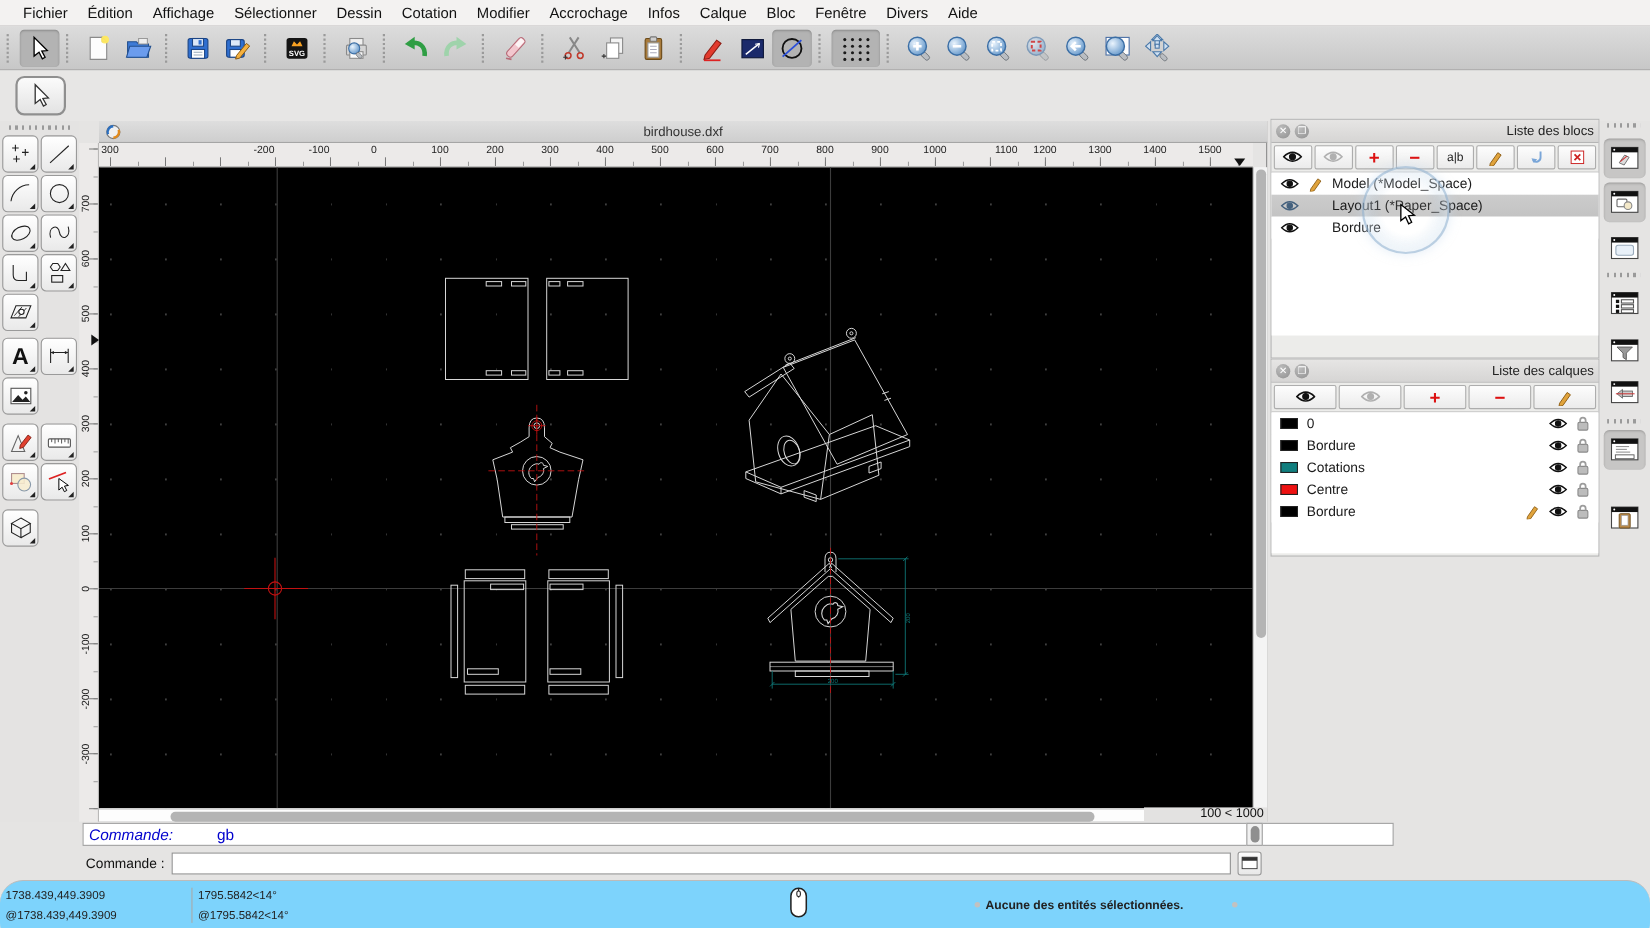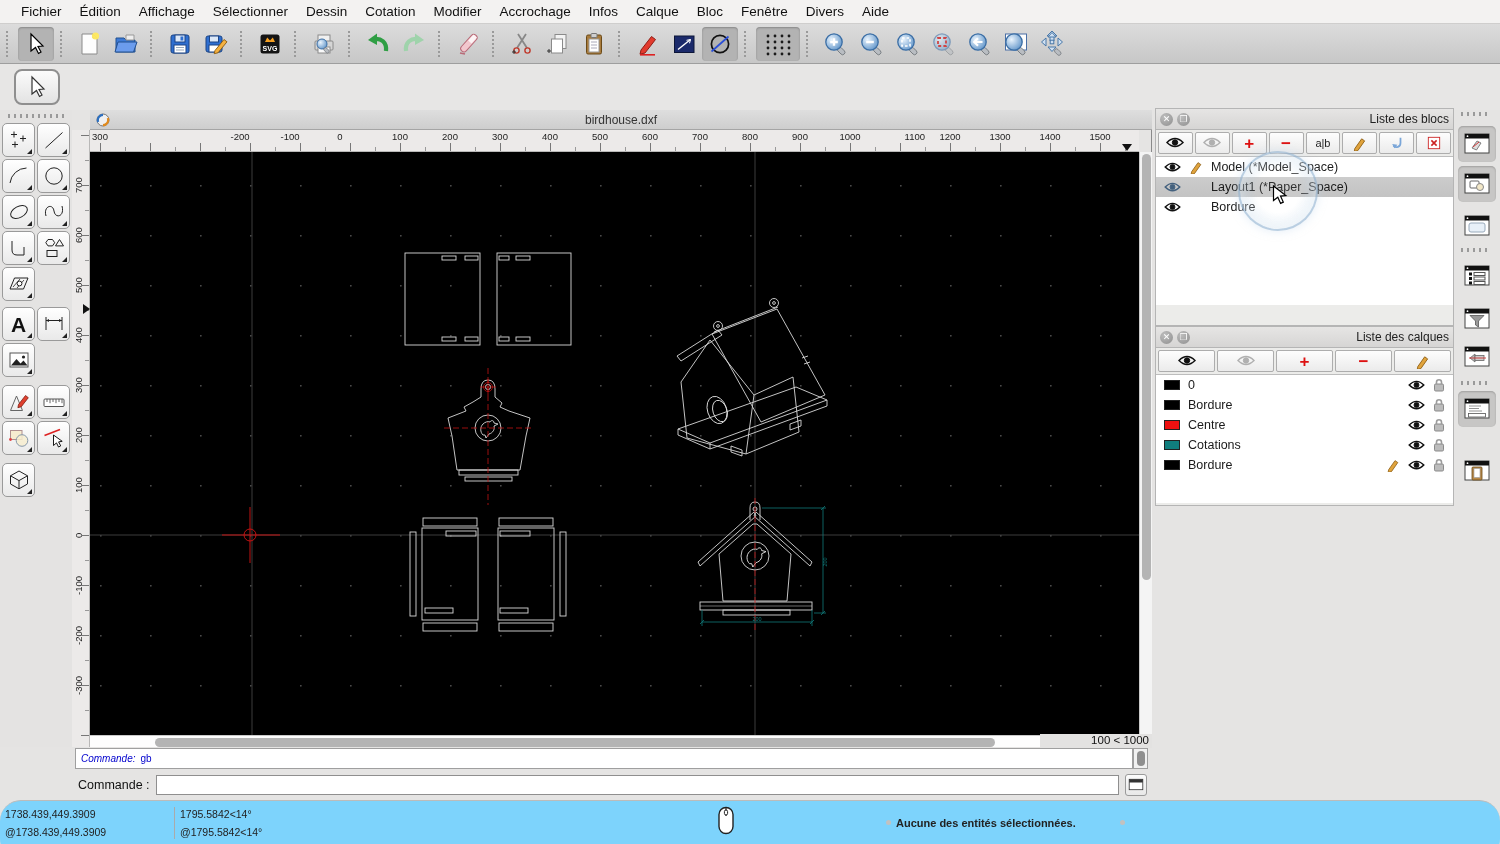--- a/index.html
+++ b/index.html
@@ -81,22 +81,22 @@
   .rowspace{flex:1;}
   .ricon{margin-right:8px;display:flex;align-items:center;}
   
   #dockstrip{left:1455px;top:108px;width:45px;height:430px;}
   .dockbtn{position:absolute;left:3px;width:38px;height:36px;border-radius:5px;
     display:flex;align-items:center;justify-content:center;}
   .dockbtn.pressed{background:#c7c6c5;box-shadow:inset 0 1px 2px rgba(0,0,0,.2);}
   .dockdots{position:absolute;left:6px;width:30px;height:4px;
     background-image:repeating-linear-gradient(to right,#9a9a9a 0 2px,transparent 2px 6px);}
   
-  #cmd-history{left:75px;top:748px;width:1058px;height:21px;background:#fff;border:1px solid #9f9f9f;
-    font-size:10px;display:flex;align-items:center;padding-left:5px;color:#0000cd;}
+  #cmd-history{left:75px;top:748px;width:1192px;height:21px;background:#fff;border:1px solid #9f9f9f;
+    font-size:14px;display:flex;align-items:center;padding-left:5px;color:#0000cd;gap:35px;}
   #cmd-history .prompt{font-style:italic;margin-right:5px;}
   #cmd-hist-scroll{left:1133px;top:748px;width:15px;height:21px;background:#f1f1f1;border:1px solid #9f9f9f;}
   #cmd-hist-thumb{position:absolute;left:2.5px;top:2px;width:8px;height:15px;background:#8f8f8f;border-radius:4px;}
   #cmd-row{left:0px;top:771px;width:1152px;height:27px;display:flex;align-items:center;}
   #cmd-label{margin-left:78px;font-size:12.5px;color:#111;}
   #cmd-input{margin-left:6px;width:963px;height:20px;border:1px solid #8f8f8f;background:#fff;
     font-size:12px;padding:0 4px;font-family:inherit;}
   #cmd-btn{margin-left:6px;width:22px;height:22px;border:1px solid #9a9a9a;border-radius:3px;
     background:linear-gradient(#fcfcfc,#e8e8e8);display:flex;align-items:center;justify-content:center;}
   
@@ -805,39 +805,39 @@
               </g>
             </svg>
           </span>
       <span class="ricon">
             <svg width="12" height="14" viewBox="0 0 12 14">
               <use href="#lock-g"></use>
             </svg>
           </span>
     </div>
     <div class="lrow">
-      <span class="swatch" style="background: rgb(238, 17, 17);"></span>
-      <span>Centre</span>
+      <span class="swatch" style="background: rgb(16, 126, 126);"></span>
+      <span>Cotations</span>
       <span class="rowspace"></span>
       <span class="ricon">
             <svg width="17" height="11" viewBox="0 0 18 12">
               <g stroke="#111" fill="#111">
                 <use href="#eye-g"></use>
               </g>
             </svg>
           </span>
       <span class="ricon">
             <svg width="12" height="14" viewBox="0 0 12 14">
               <use href="#lock-g"></use>
             </svg>
           </span>
     </div>
     <div class="lrow">
-      <span class="swatch" style="background: rgb(16, 126, 126);"></span>
-      <span>Cotations</span>
+      <span class="swatch" style="background: rgb(238, 17, 17);"></span>
+      <span>Centre</span>
       <span class="rowspace"></span>
       <span class="ricon">
             <svg width="17" height="11" viewBox="0 0 18 12">
               <g stroke="#111" fill="#111">
                 <use href="#eye-g"></use>
               </g>
             </svg>
           </span>
       <span class="ricon">
             <svg width="12" height="14" viewBox="0 0 12 14">

